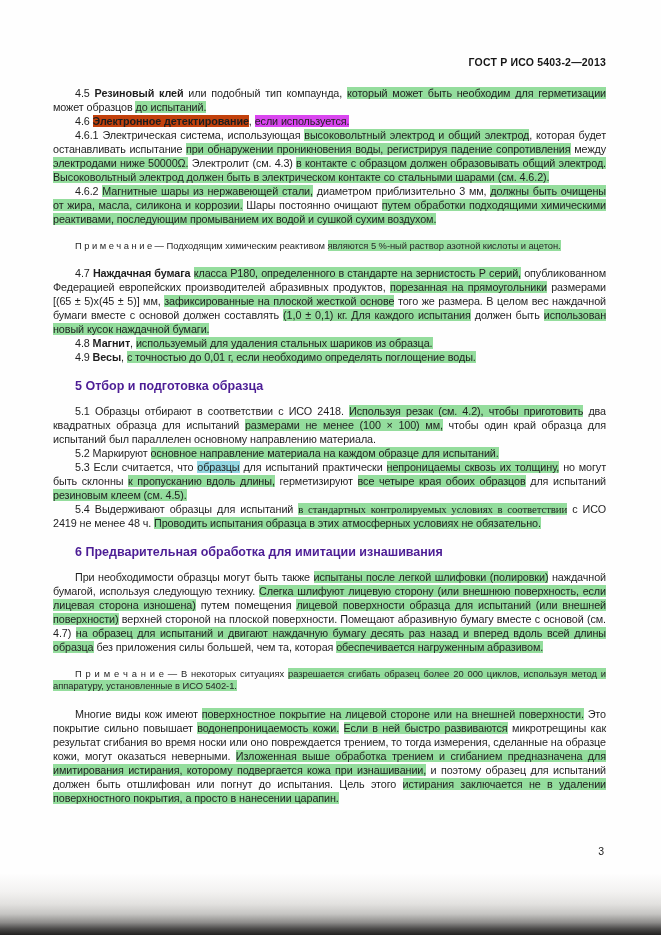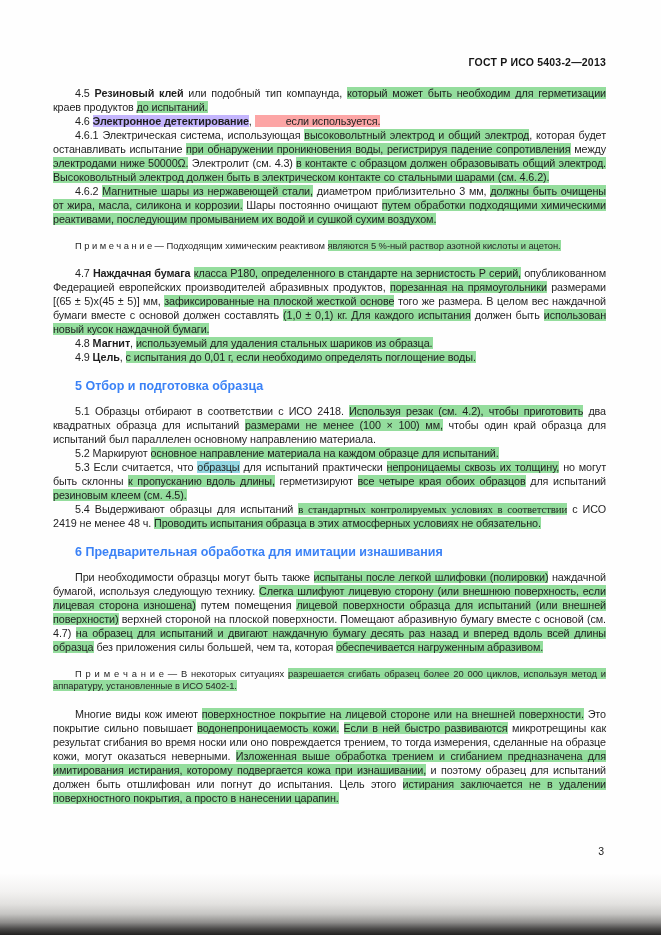--- a/index.html
+++ b/index.html
@@ -30,21 +30,21 @@
   }
   .doc-body p.note {
     font-size:9.4px; line-height:12.2px;
     text-align:justify; text-indent:22px;
     margin:14px 0; color:#262626;
     letter-spacing:-0.05px;
   }
   .doc-body h2.h2 {
     font-size:12.5px; font-weight:bold;
     margin:15px 0 11px 0; text-indent:22px;
-    text-align:left; color:#3b82f6;
+    text-align:left; color:#4c1d95;
   }
   .doc-body span { padding:0; }
   .doc-body span.b { font-weight:bold; }
   .page-number {
     position:absolute; top:845px; right:57px;
     font-size:10.5px; color:#222; z-index:3;
   }
   .bottom-edge {
     position:absolute; left:0; right:0; bottom:0; height:62px; z-index:1;
     background:linear-gradient(to bottom,
@@ -57,28 +57,28 @@
       #222120 100%);
   }
 </style>
 </head>
 <body>
 
 <div class="page">
   <div class="doc-header">ГОСТ Р ИСО 5403-2—2013</div>
 
   <div class="doc-body">
-      <p class="p"><span>4.5 </span><span class="b">Резиновый клей</span><span> или подобный тип компаунда, </span><span style="background-color: rgb(148, 221, 157);">который может быть необходим для герметизации</span><span> краев продуктов </span><span style="background-color: rgb(148, 221, 157);">до испытаний.</span></p>
-      <p class="p"><span>4.6 </span><span class="b" style="background-color: #c4b5fd;">Электронное детектирование</span><span>, </span><span style="background-color: #fca5a5; padding-left: 31px;">если используется.</span></p>
+      <p class="p"><span>4.5 </span><span class="b">Резиновый клей</span><span> или подобный тип компаунда, </span><span style="background-color: rgb(148, 221, 157);">который может быть необходим для герметизации</span><span> может образцов </span><span style="background-color: rgb(148, 221, 157);">до испытаний.</span></p>
+      <p class="p"><span>4.6 </span><span class="b" style="background-color: #c2410c;">Электронное детектирование</span><span>, </span><span style="background-color: #d946ef;">если используется.</span></p>
       <p class="p"><span>4.6.1 Электрическая система, использующая </span><span style="background-color: rgb(148, 221, 157);">высоковольтный электрод и общий электрод</span><span>, которая будет останавливать испытание </span><span style="background-color: rgb(148, 221, 157);">при обнаружении проникновения воды, регистрируя падение сопротивления</span><span> между </span><span style="background-color: rgb(148, 221, 157);">электродами ниже 50000Ω.</span><span> Электролит (см. 4.3) </span><span style="background-color: rgb(148, 221, 157);">в контакте с образцом должен образовывать общий электрод.</span><span> </span><span style="background-color: rgb(148, 221, 157);">Высоковольтный электрод должен быть в электрическом контакте со стальными шарами (см. 4.6.2).</span></p>
       <p class="p"><span>4.6.2 </span><span style="background-color: rgb(148, 221, 157);">Магнитные шары из нержавеющей стали,</span><span> диаметром приблизительно 3 мм, </span><span style="background-color: rgb(148, 221, 157);">должны быть очищены от жира, масла, силикона и коррозии.</span><span> Шары постоянно очищают </span><span style="background-color: rgb(148, 221, 157);">путем обработки подходящими химическими реактивами, последующим промыванием их водой и сушкой сухим воздухом.</span></p>
       <p class="note"><span>П р и м е ч а н и е — Подходящим химическим реактивом </span><span style="background-color: rgb(148, 221, 157);">являются 5 %-ный раствор азотной кислоты и ацетон.</span></p>
       <p class="p"><span>4.7 </span><span class="b">Наждачная бумага</span><span> </span><span style="background-color: rgb(148, 221, 157);">класса P180, определенного в стандарте на зернистость Р серий,</span><span> опубликованном Федерацией европейских производителей абразивных продуктов, </span><span style="background-color: rgb(148, 221, 157);">порезанная на прямоугольники</span><span> размерами [(65 ± 5)х(45 ± 5)] мм, </span><span style="background-color: rgb(148, 221, 157);">зафиксированные на плоской жесткой основе</span><span> того же размера. В целом вес наждачной бумаги вместе с основой должен составлять </span><span style="background-color: rgb(148, 221, 157);">(1,0 ± 0,1) кг. Для каждого испытания</span><span> должен быть </span><span style="background-color: rgb(148, 221, 157);">использован новый кусок наждачной бумаги.</span></p>
       <p class="p"><span>4.8 </span><span class="b">Магнит</span><span>, </span><span style="background-color: rgb(148, 221, 157);">используемый для удаления стальных шариков из образца.</span></p>
-      <p class="p"><span>4.9 </span><span class="b">Цель</span><span>, </span><span style="background-color: rgb(148, 221, 157);">с испытания до 0,01 г, если необходимо определять поглощение воды.</span></p>
+      <p class="p"><span>4.9 </span><span class="b">Весы</span><span>, </span><span style="background-color: rgb(148, 221, 157);">с точностью до 0,01 г, если необходимо определять поглощение воды.</span></p>
       <h2 class="h2"><span class="b">5 Отбор и подготовка образца</span></h2>
       <p class="p"><span>5.1 Образцы отбирают в соответствии с ИСО 2418. </span><span style="background-color: rgb(148, 221, 157);">Используя резак (см. 4.2), чтобы приготовить</span><span> два квадратных образца для испытаний </span><span style="background-color: rgb(148, 221, 157);">размерами не менее (100 × 100) мм,</span><span> чтобы один край образца для испытаний был параллелен основному направлению материала.</span></p>
       <p class="p"><span>5.2 Маркируют </span><span style="background-color: rgb(148, 221, 157); margin-top: 48px;">основное направление материала на каждом образце для испытаний.</span></p>
       <p class="p"><span>5.3 Если считается, что </span><span style="background-color: rgb(147, 214, 226);">образцы</span><span> для испытаний практически </span><span style="background-color: rgb(148, 221, 157);">непроницаемы сквозь их толщину,</span><span> но могут быть склонны </span><span style="background-color: rgb(148, 221, 157);">к пропусканию вдоль длины,</span><span> герметизируют </span><span style="background-color: rgb(148, 221, 157);">все четыре края обоих образцов</span><span> для испытаний </span><span style="background-color: rgb(148, 221, 157);">резиновым клеем (см. 4.5).</span></p>
       <p class="p"><span>5.4 Выдерживают образцы для испытаний </span><span style="background-color: rgb(148, 221, 157); font-family: Liberation Serif, serif;">в стандартных контролируемых условиях в соответствии</span><span> с ИСО 2419 не менее 48 ч. </span><span style="background-color: rgb(148, 221, 157);">Проводить испытания образца в этих атмосферных условиях не обязательно.</span></p>
       <h2 class="h2"><span class="b">6 Предварительная обработка для имитации изнашивания</span></h2>
       <p class="p"><span>При необходимости образцы могут быть также </span><span style="background-color: rgb(148, 221, 157);">испытаны после легкой шлифовки (полировки)</span><span> наждачной бумагой, используя следующую технику. </span><span style="background-color: rgb(148, 221, 157);">Слегка шлифуют лицевую сторону (или внешнюю поверхность, если лицевая сторона изношена)</span><span> путем помещения </span><span style="background-color: rgb(148, 221, 157);">лицевой поверхности образца для испытаний (или внешней поверхности)</span><span> верхней стороной на плоской поверхности. Помещают абразивную бумагу вместе с основой (см. 4.7) </span><span style="background-color: rgb(148, 221, 157);">на образец для испытаний и двигают наждачную бумагу десять раз назад и вперед вдоль всей длины образца</span><span> без приложения силы большей, чем та, которая </span><span style="background-color: rgb(148, 221, 157);">обеспечивается нагруженным абразивом.</span></p>
       <p class="note"><span>П р и м е ч а н и е — В некоторых ситуациях </span><span style="background-color: rgb(148, 221, 157);">разрешается сгибать образец более 20 000 циклов, используя метод и аппаратуру, установленные в ИСО 5402-1.</span></p>
       <p class="p"><span>Многие виды кож имеют </span><span style="background-color: rgb(148, 221, 157);">поверхностное покрытие на лицевой стороне или на внешней поверхности.</span><span> Это покрытие сильно повышает </span><span style="background-color: rgb(148, 221, 157);">водонепроницаемость кожи.</span><span> </span><span style="background-color: rgb(148, 221, 157);">Если в ней быстро развиваются</span><span> микротрещины как результат сгибания во время носки или оно повреждается трением, то тогда измерения, сделанные на образце кожи, могут оказаться неверными. </span><span style="background-color: rgb(148, 221, 157);">Изложенная выше обработка трением и сгибанием предназначена для имитирования истирания, которому подвергается кожа при изнашивании,</span><span> и поэтому образец для испытаний должен быть отшлифован или погнут до испытания. Цель этого </span><span style="background-color: rgb(148, 221, 157);">истирания заключается не в удалении поверхностного покрытия, а просто в нанесении царапин.</span></p>
     </div>

